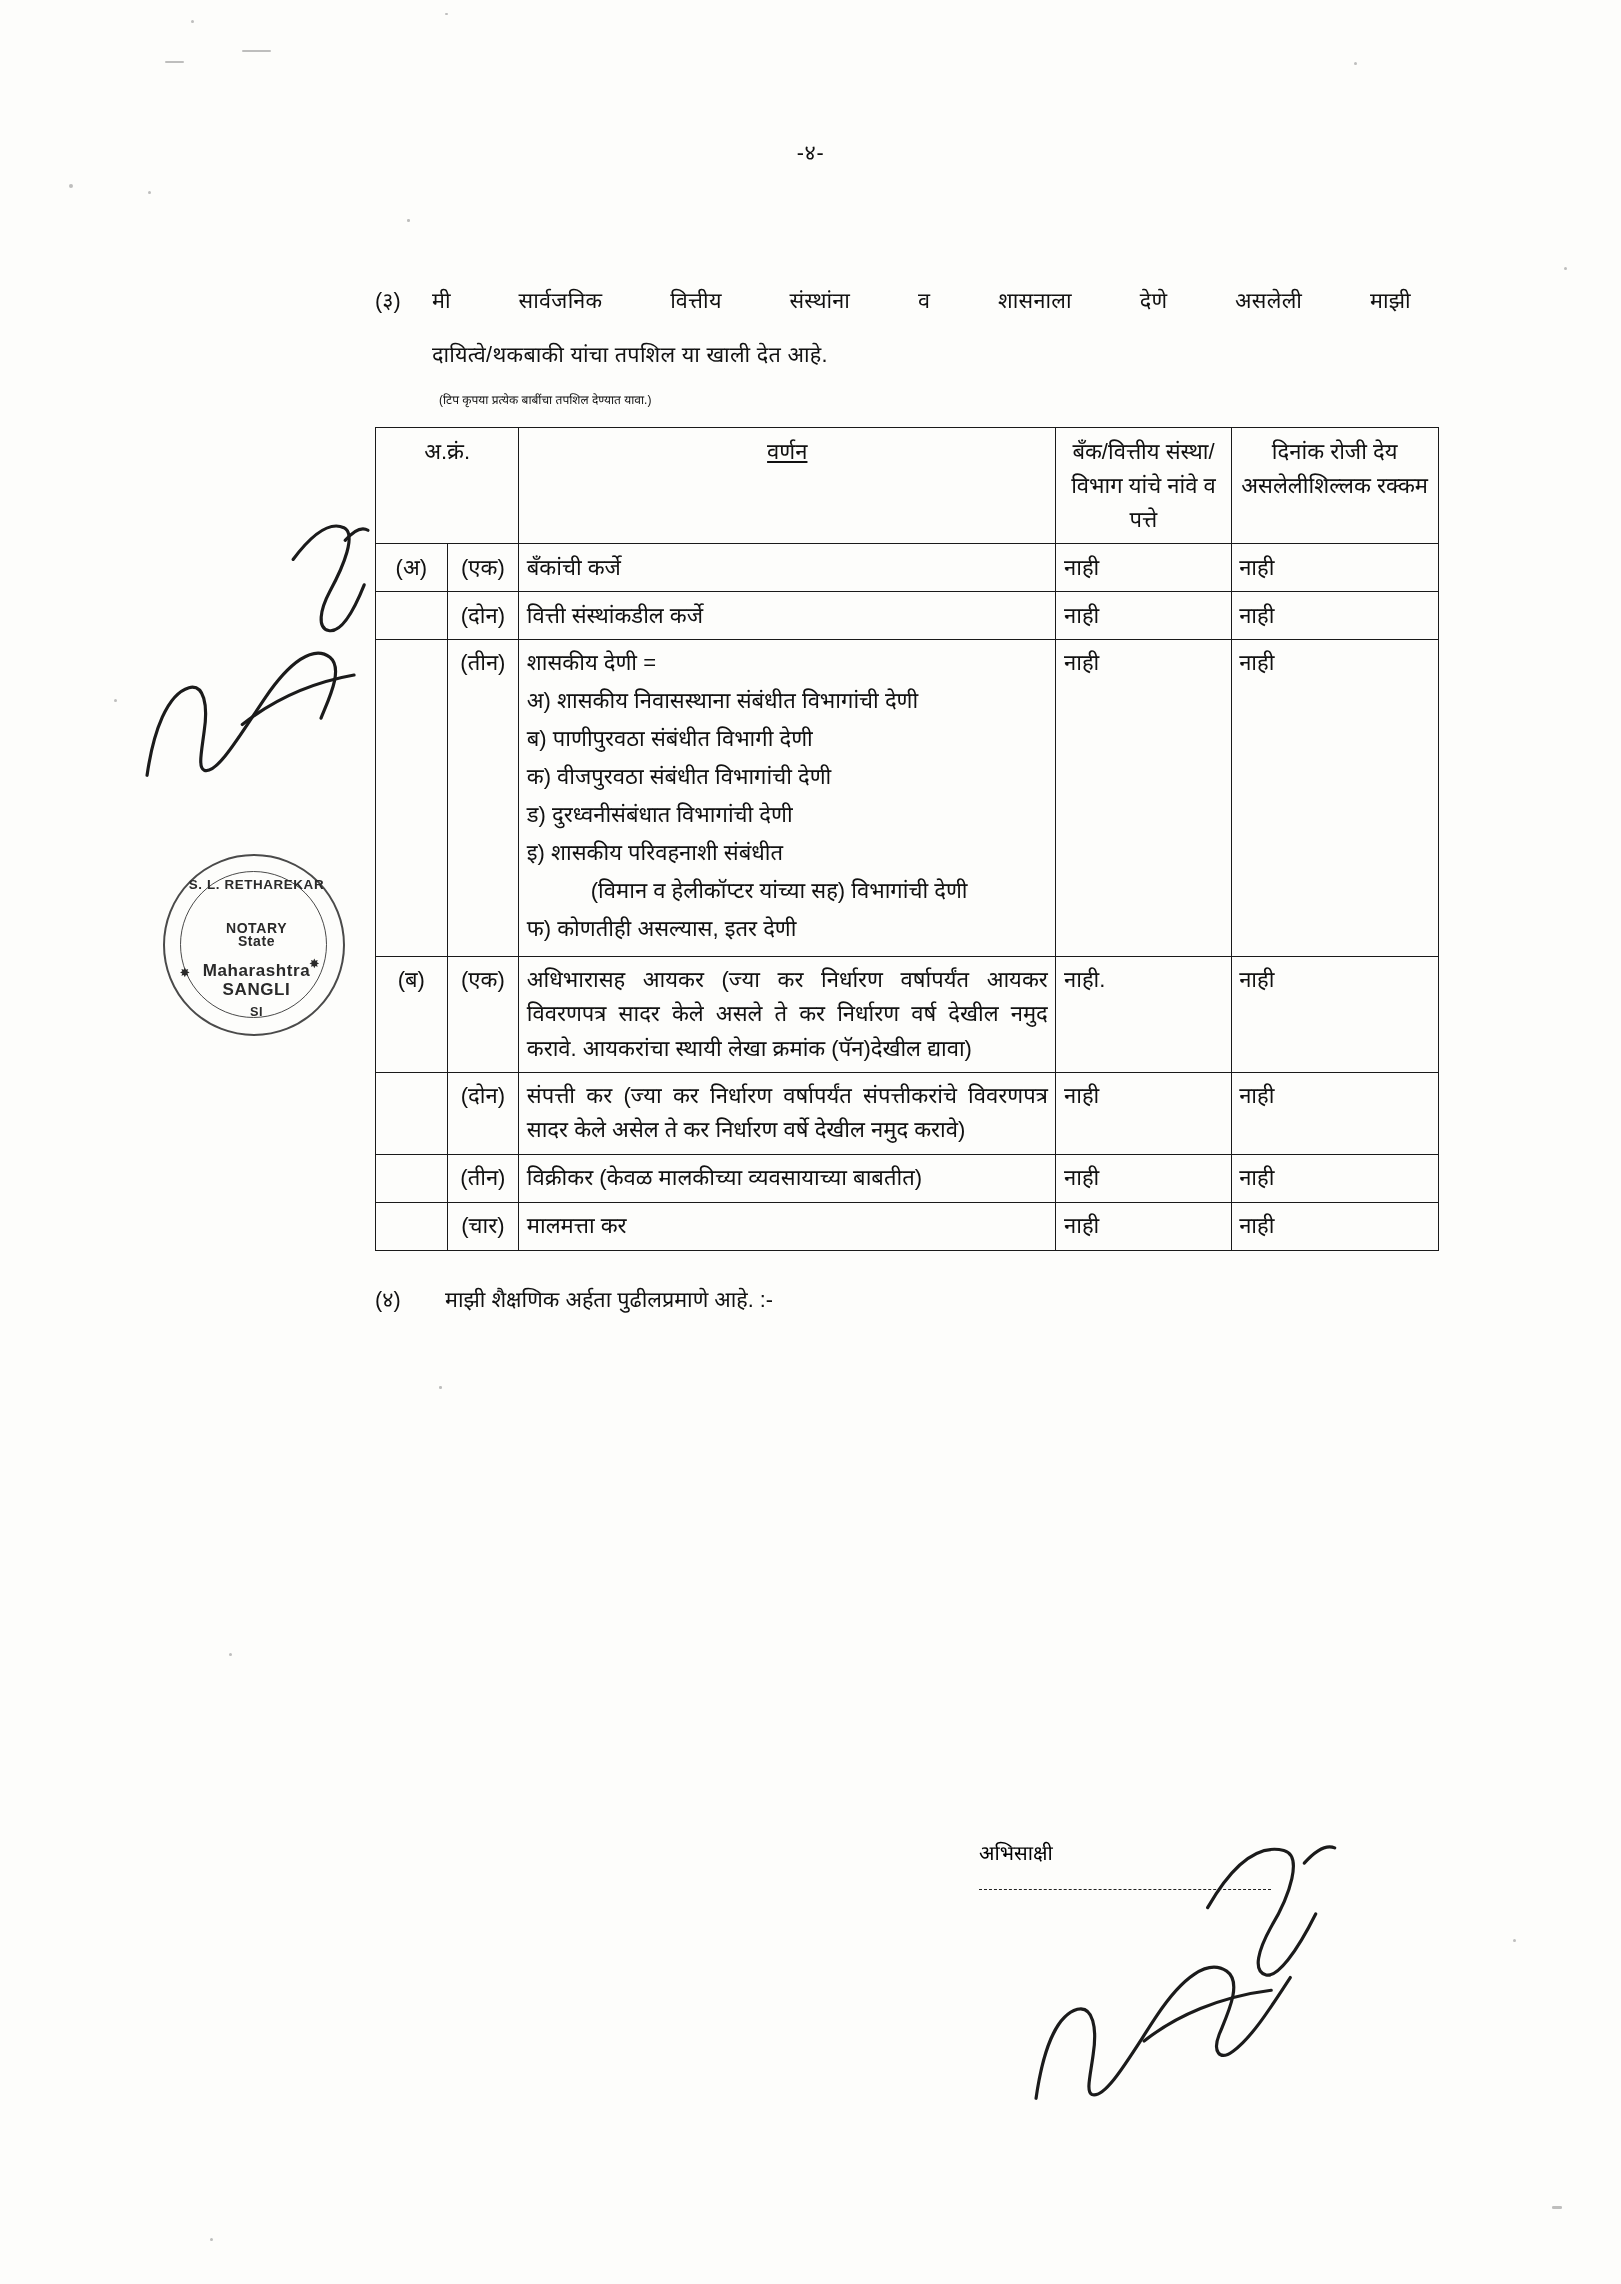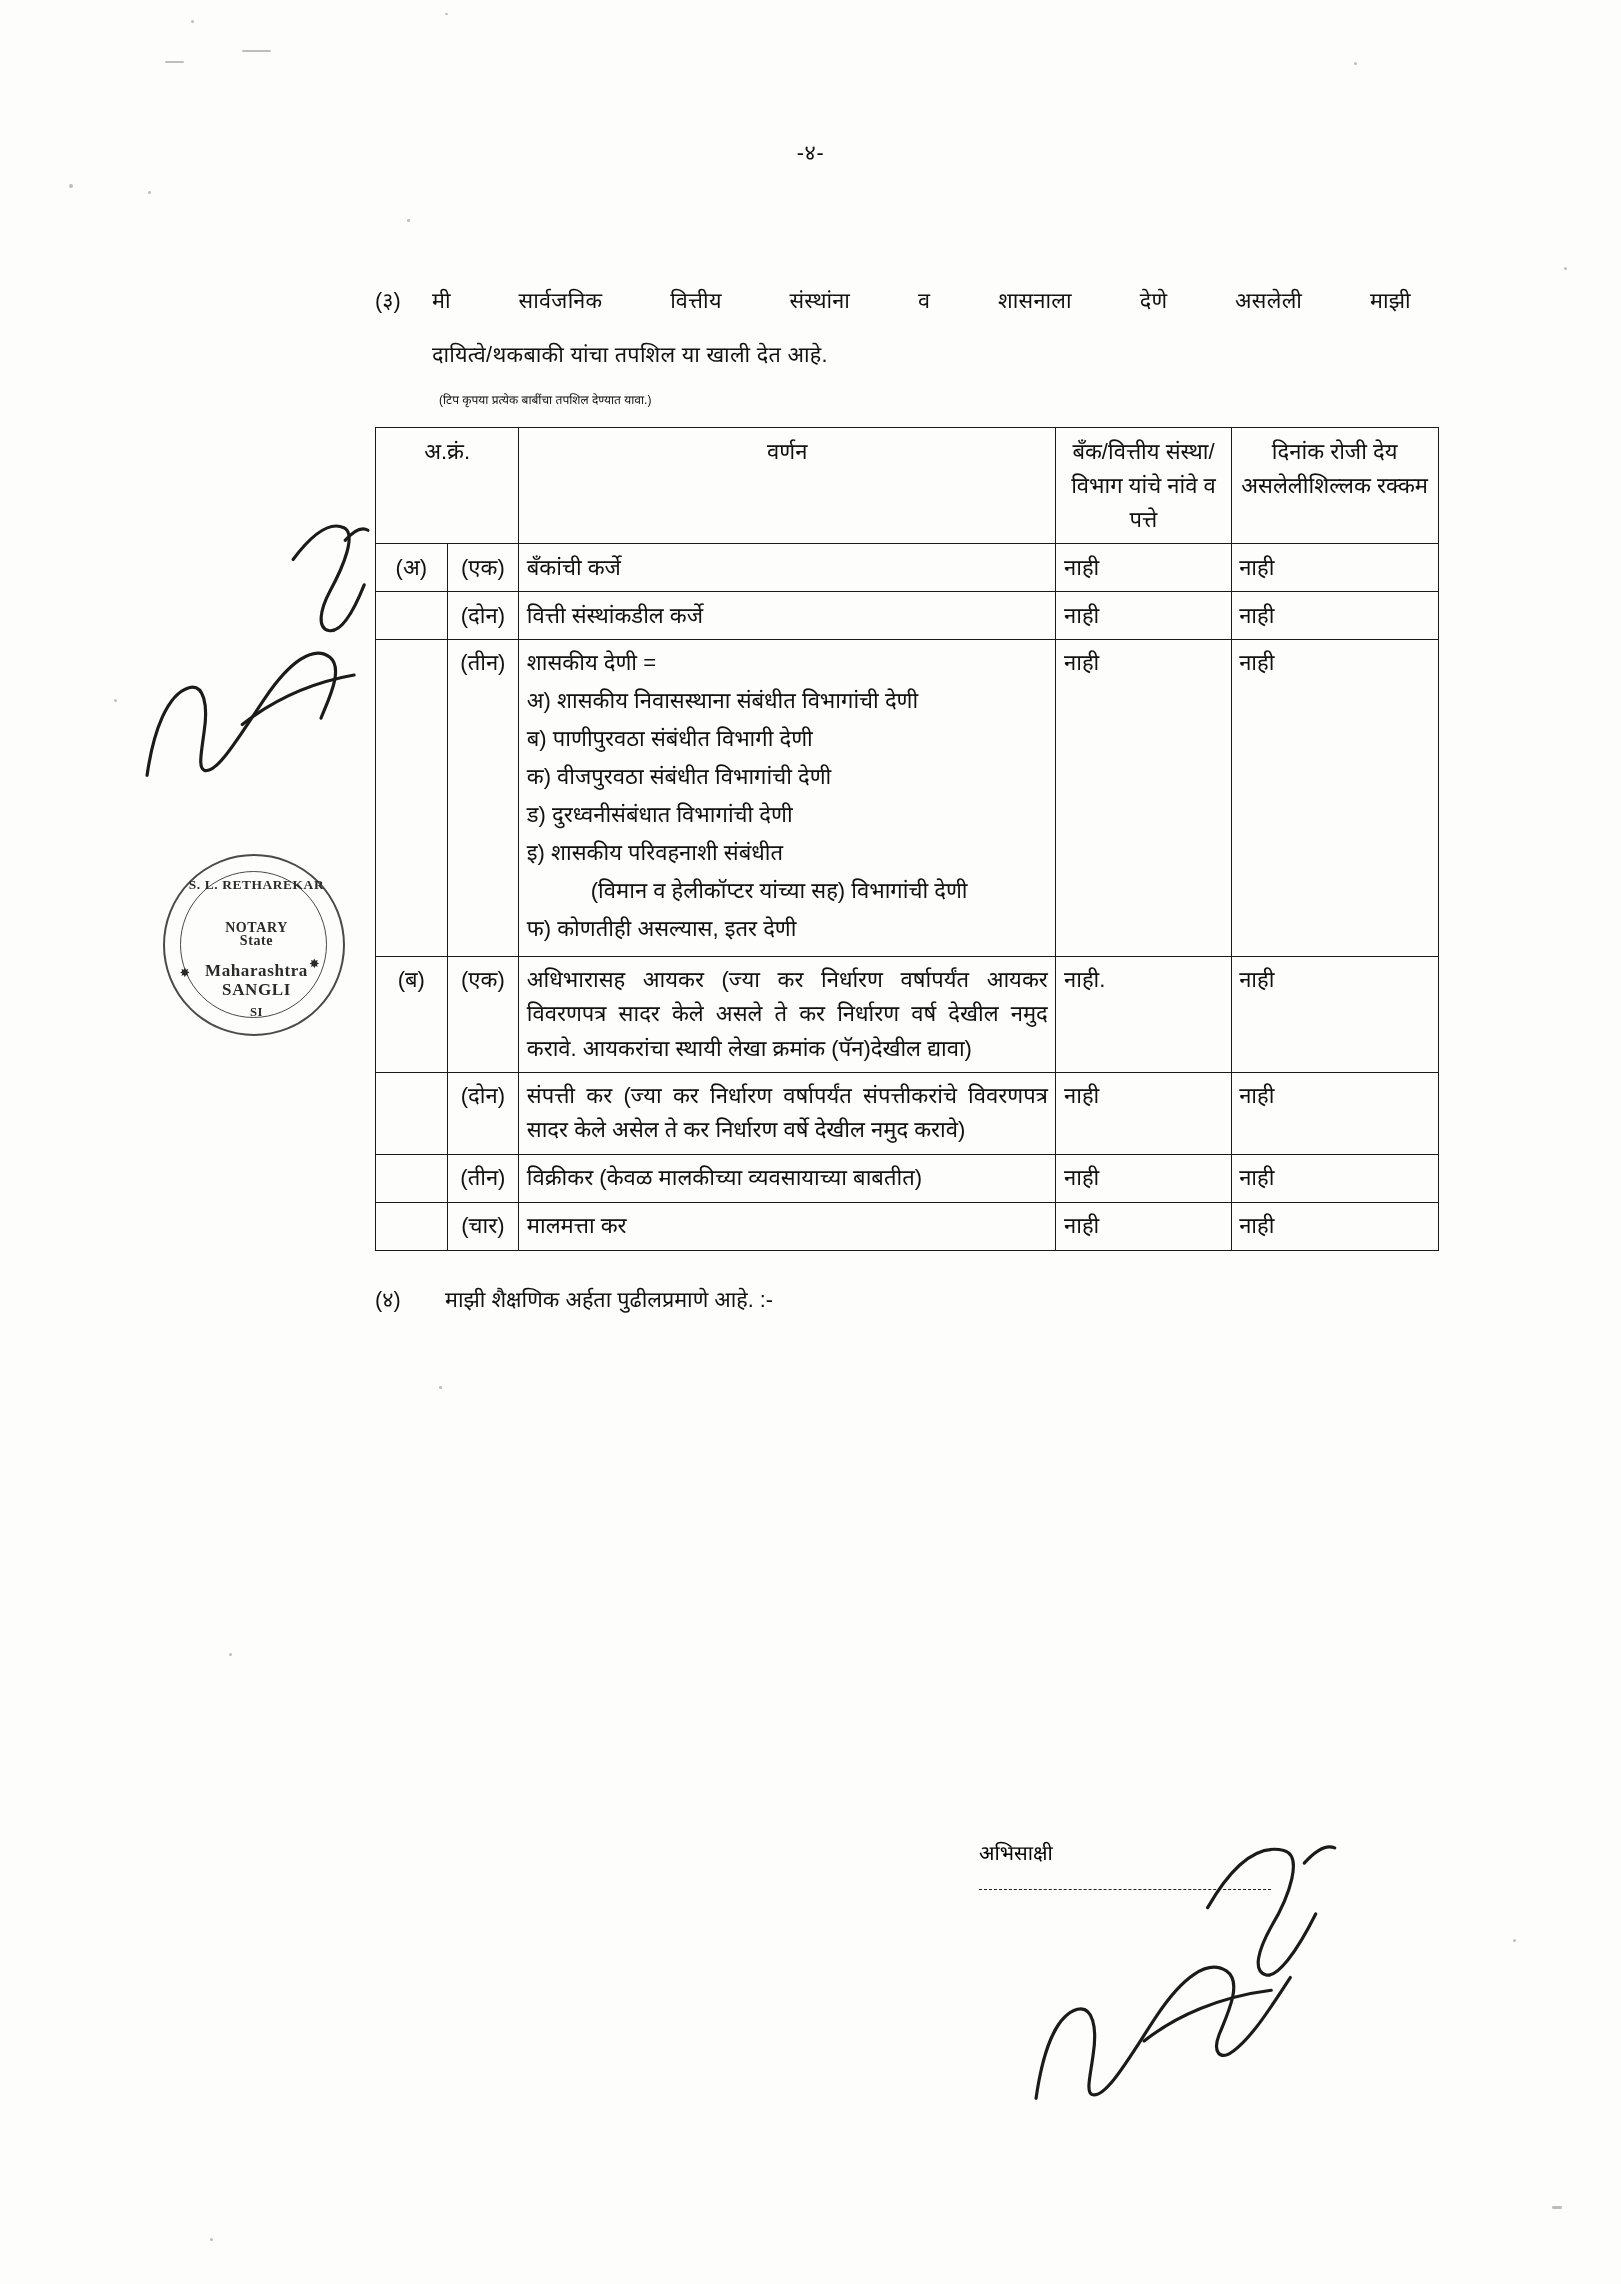--- a/index.html
+++ b/index.html
@@ -86,21 +86,21 @@
     font-size: 22px;
     font-weight: normal;
     line-height: 1.55;
   }
   .col-a { width: 57px; text-align: center; }
   .col-b { width: 70px; text-align: center; }
   .col-c { width: 521px; }
   .col-d { width: 159px; }
   .col-e { width: 191px; }
   .hdr td { text-align: center; vertical-align: middle; padding: 9px 5.1px; }
-  .hdr .desc { text-align: center; }
+  .hdr .desc { text-align: center; text-decoration: underline; }
   .sub-list {
     margin: 3.8px 0 0 0;
     padding: 0;
     list-style: none;
   }
   .sub-list li {
     margin: 3.8px 0;
     padding-left: 36px;
     text-indent: -36px;
   }
@@ -142,21 +142,20 @@
     pointer-events: none;
   }
 
   
   .stamp {
     position: absolute;
     left: 158px;
     top: 849px;
     width: 197px;
     height: 191px;
-    font-family: Liberation Serif, serif;
   }
   .stamp .ring {
     position: absolute;
     border: 2.5px solid #2a2a2a;
     border-radius: 50%;
     opacity: .85;
   }
   .stamp .r1 { left: 5.1px; top: 5.1px; width: 178px; height: 178px; }
   .stamp .r2 { left: 21.6px; top: 21.6px; width: 145px; height: 145px; border-width: 1.9px; }
   .stamp .txt {

